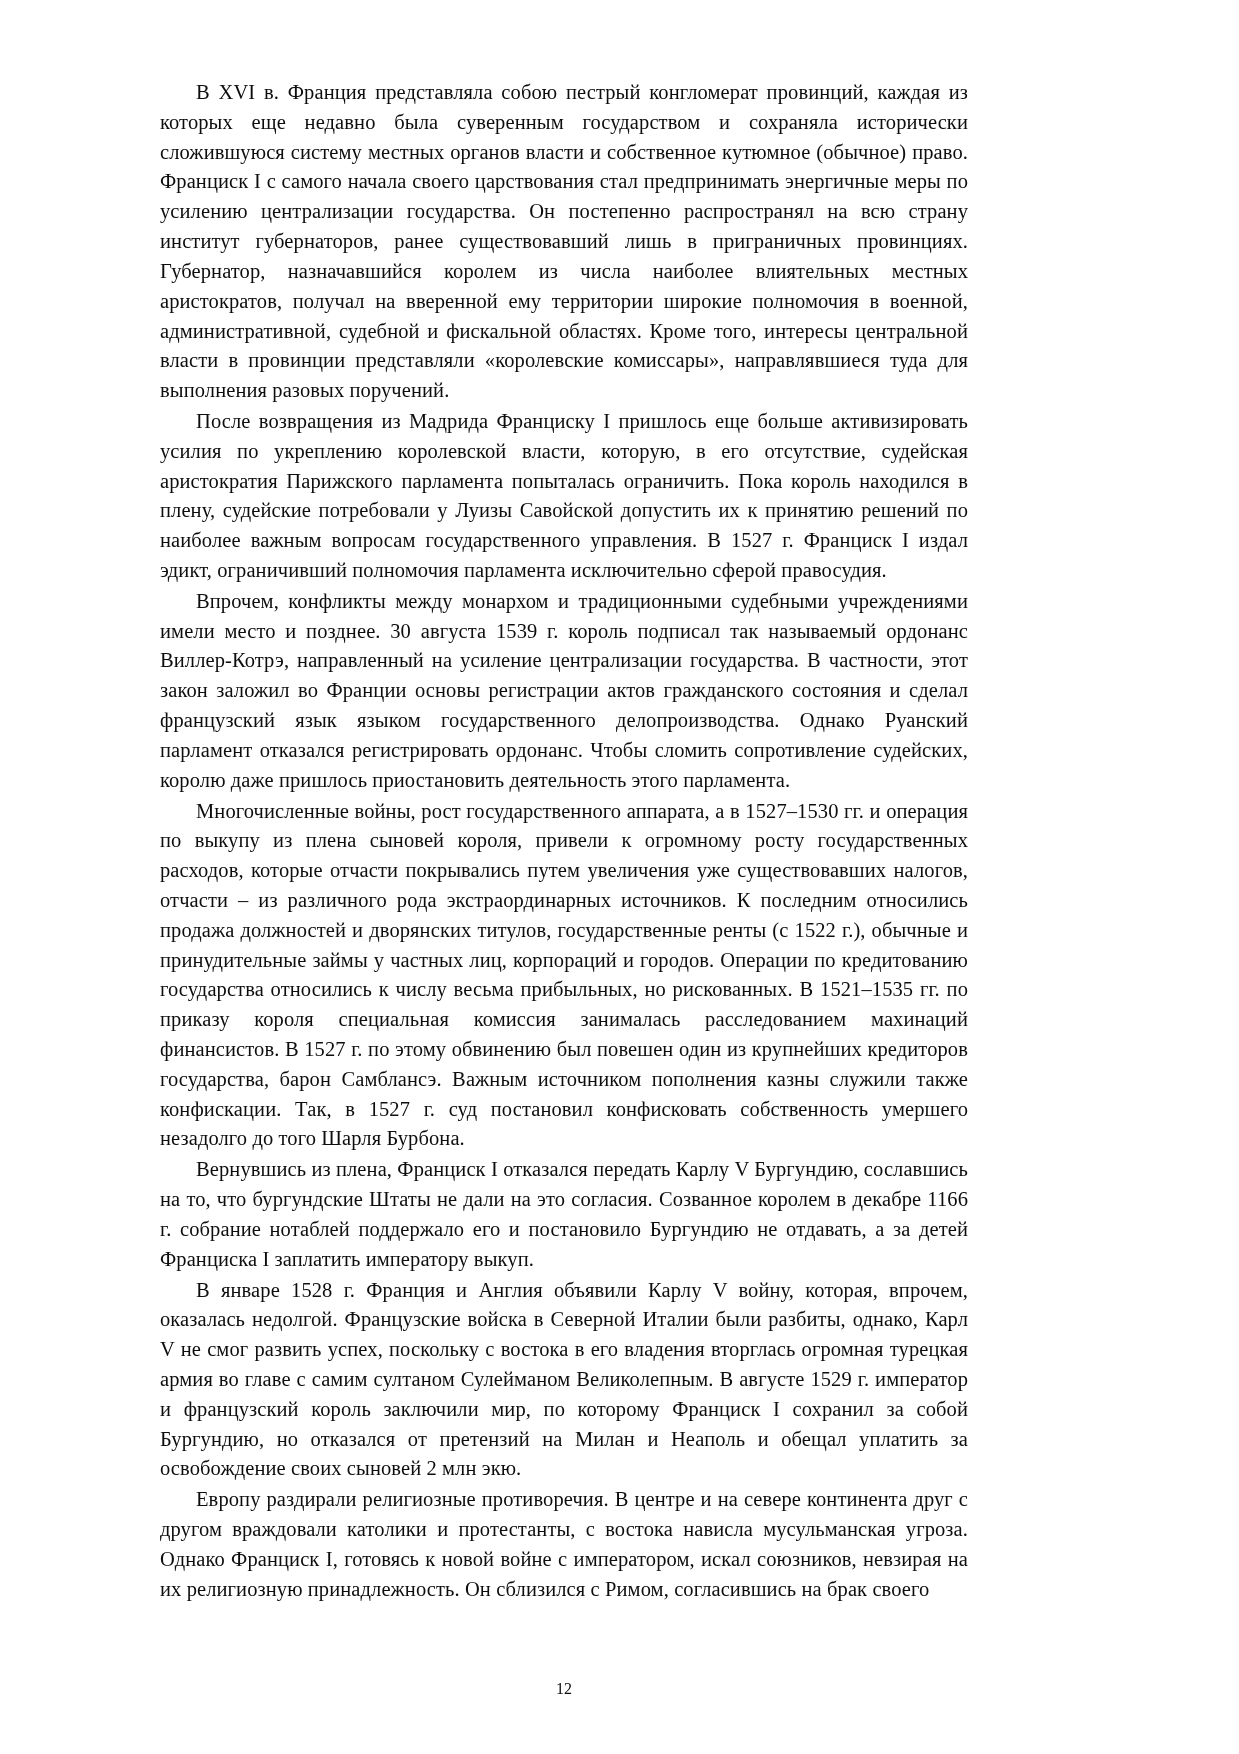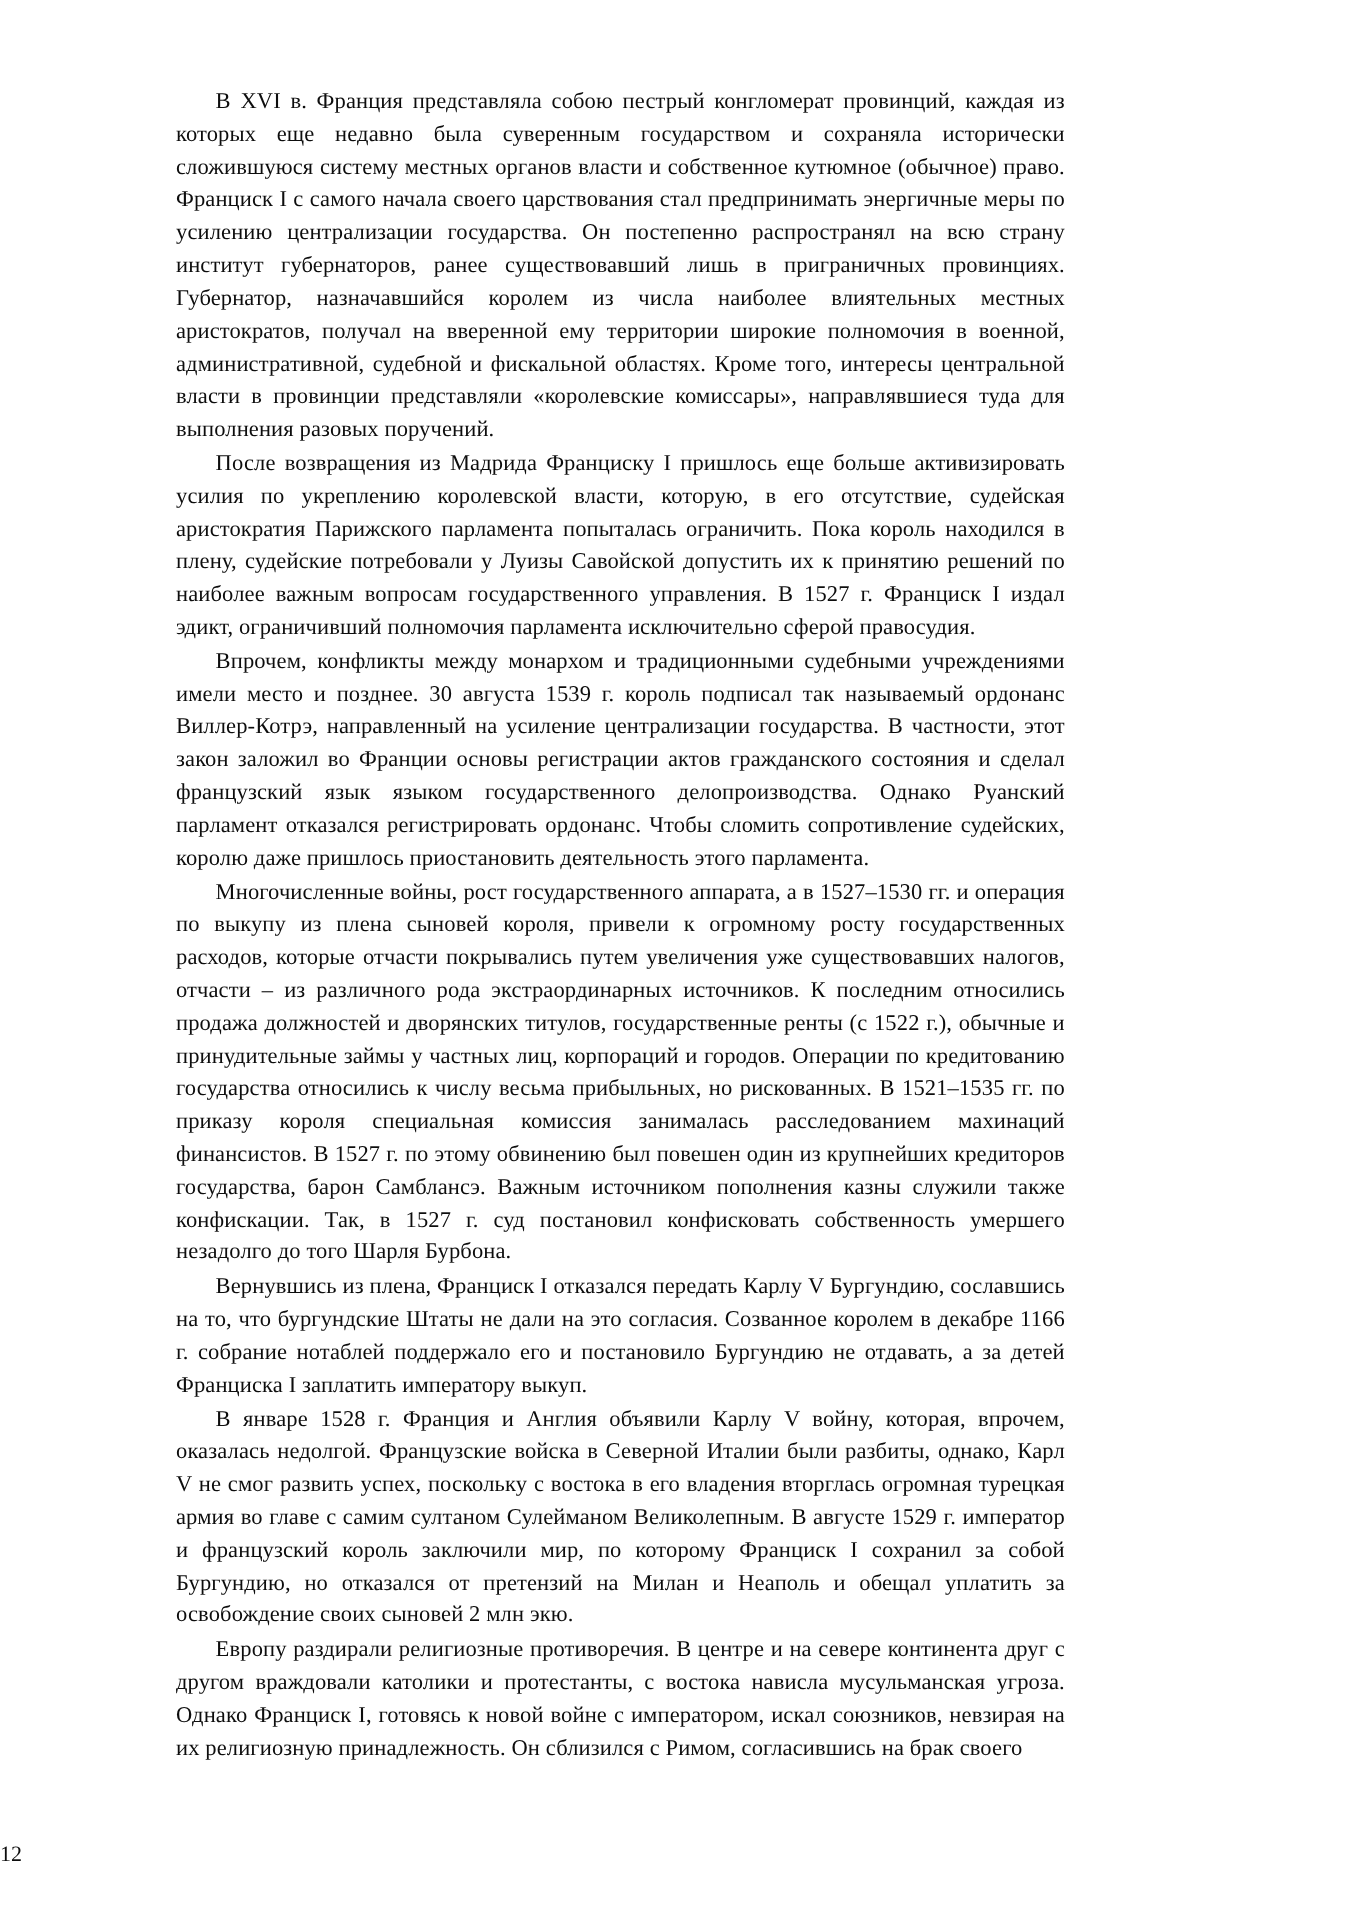--- a/index.html
+++ b/index.html
@@ -32,21 +32,22 @@
   .doc-body p {
     margin: 0 0 1px 0;
     text-indent: 36px;
     hyphens: none;
   }
   .page-number {
     position: absolute;
     left: 0;
     right: 0;
     bottom: 56px;
-    font-size: 20px;
+    text-align: center;
+    font-size: 16px;
     color: #0d0d0d;
   }
 </style>
 </head>
 <body>
 
 <div class="page">
   <div class="doc-body">
     <p>В XVI в. Франция представляла собою пестрый конгломерат провинций, каждая из которых еще недавно была суверенным государством и сохраняла исторически сложившуюся систему местных органов власти и собственное кутюмное (обычное) право. Франциск I с самого начала своего царствования стал предпринимать энергичные меры по усилению централизации государства. Он постепенно распространял на всю страну институт губернаторов, ранее существовавший лишь в приграничных провинциях. Губернатор, назначавшийся королем из числа наиболее влиятельных местных аристократов, получал на вверенной ему территории широкие полномочия в военной, административной, судебной и фискальной областях. Кроме того, интересы центральной власти в провинции представляли «королевские комиссары», направлявшиеся туда для выполнения разовых поручений.</p>
     <p>После возвращения из Мадрида Франциску I пришлось еще больше активизировать усилия по укреплению королевской власти, которую, в его отсутствие, судейская аристократия Парижского парламента попыталась ограничить. Пока король находился в плену, судейские потребовали у Луизы Савойской допустить их к принятию решений по наиболее важным вопросам государственного управления. В 1527 г. Франциск I издал эдикт, ограничивший полномочия парламента исключительно сферой правосудия.</p>

